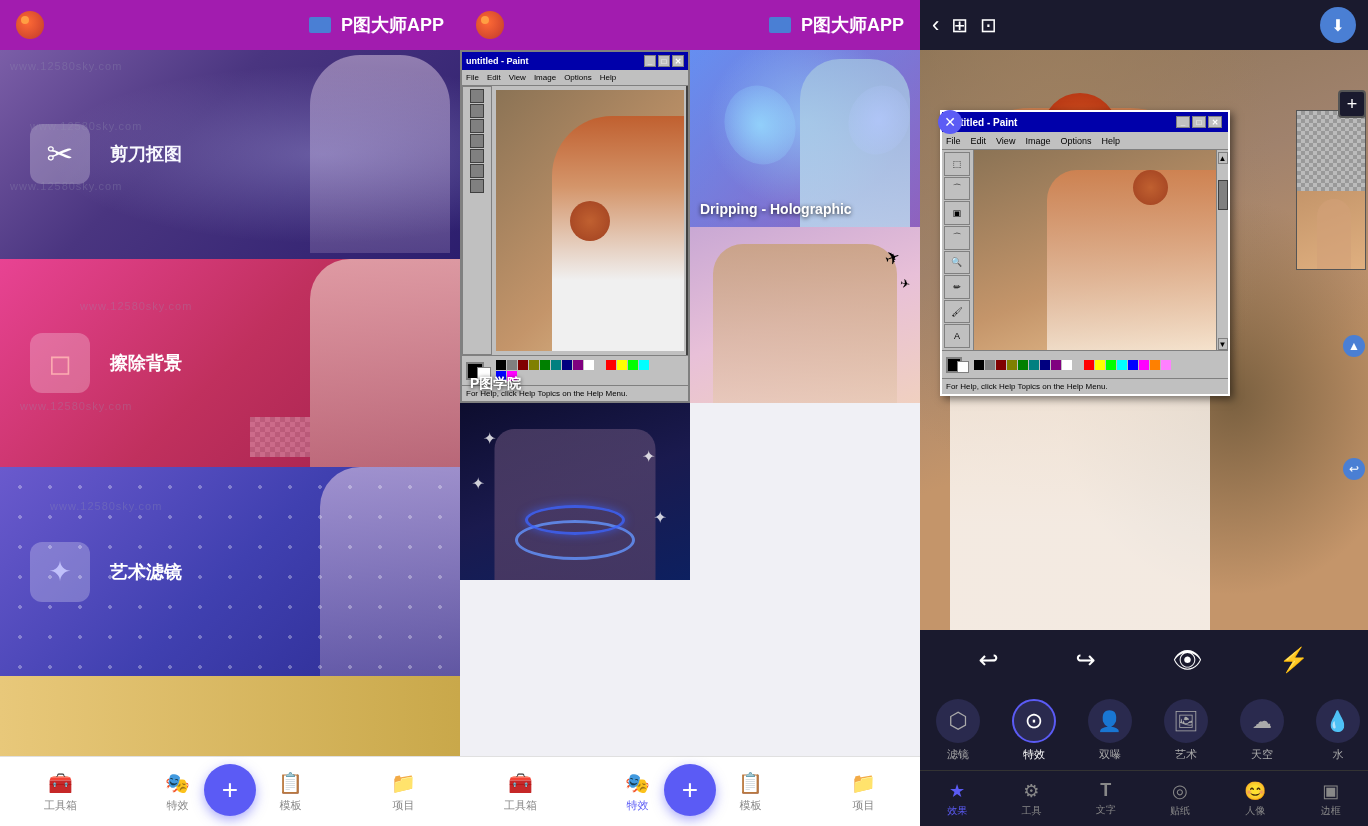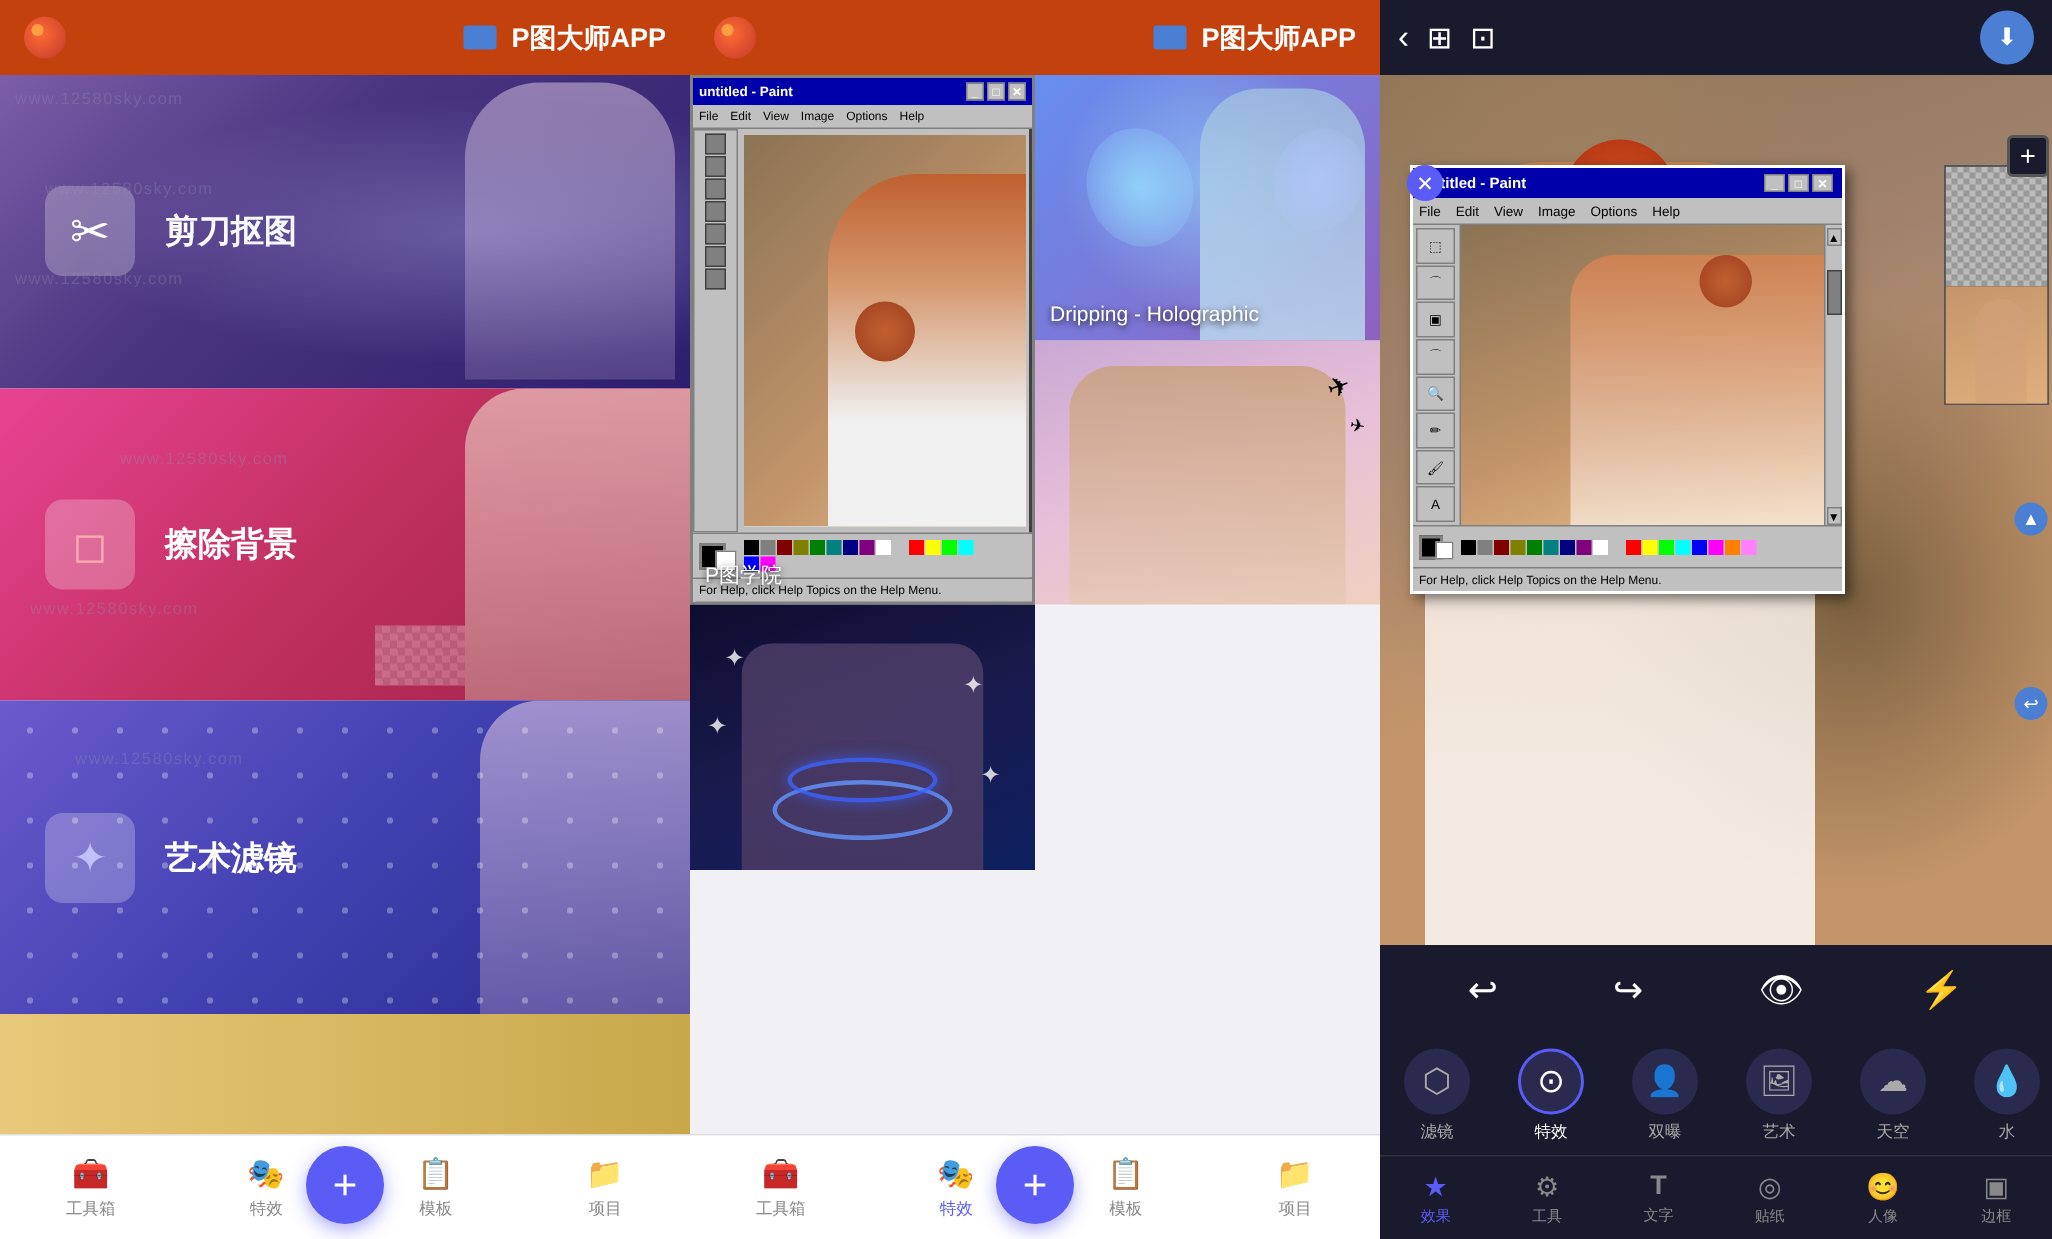--- a/index.html
+++ b/index.html
@@ -16,21 +16,21 @@
     .panel1 {
       width: 460px;
       height: 826px;
       background: #f0f0f5;
       display: flex;
       flex-direction: column;
       position: relative;
     }
     .panel-header {
       height: 50px;
-      background: #c2410c;
+      background: #a21caf;
       display: flex;
       align-items: center;
       padding: 0 16px;
       gap: 10px;
     }
     .app-logo {
       width: 28px; height: 28px;
       background: radial-gradient(circle at 40% 40%, #ff6b35, #c0392b);
       border-radius: 50%;
       position: relative;
@@ -102,21 +102,21 @@
       background: rgba(255,255,255,0.25);
       border-radius: 12px;
       margin-left: 30px;
       display: flex;
       align-items: center;
       justify-content: center;
       font-size: 28px;
     }
     .card-label {
       color: white;
-      font-size: 22px;
+      font-size: 18px;
       font-weight: bold;
       margin-left: 20px;
     }
 
     .panel1-bottom-nav {
       height: 70px;
       background: white;
       display: flex;
       align-items: center;
       justify-content: space-around;
@@ -173,21 +173,21 @@
       overflow: hidden;
       background: #333;
     }
 
     .grid-cell-label {
       position: absolute;
       bottom: 10px;
       left: 10px;
       color: white;
       font-size: 14px;
-      font-weight: normal;
+      font-weight: bold;
       text-shadow: 0 1px 4px rgba(0,0,0,0.8);
     }
 
     
     .paint-window {
       background: #c0c0c0;
       border: 2px solid #808080;
       box-shadow: 2px 2px 0 #fff inset, -2px -2px 0 #404040 inset;
       width: 100%;
       height: 100%;

